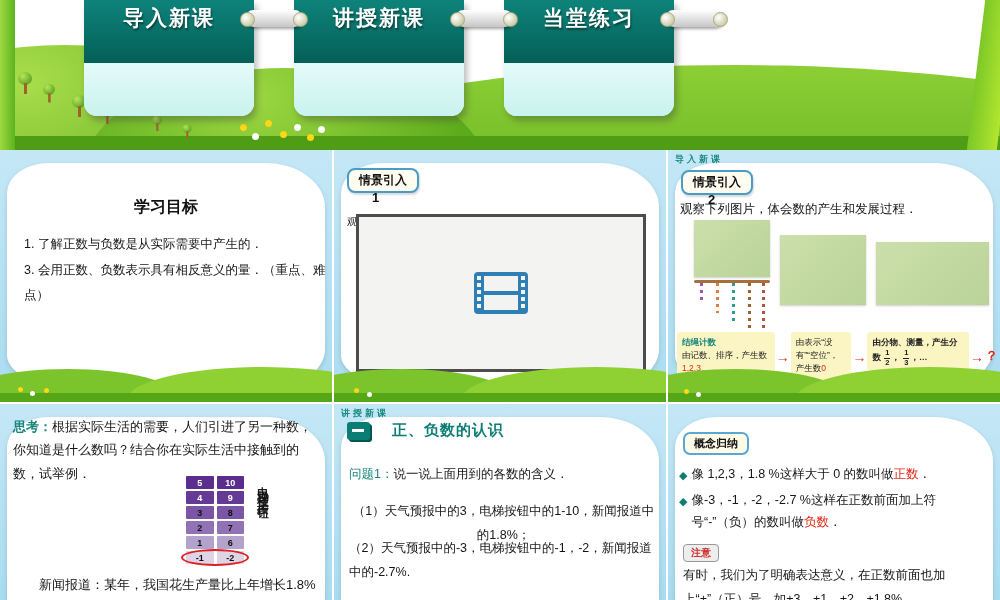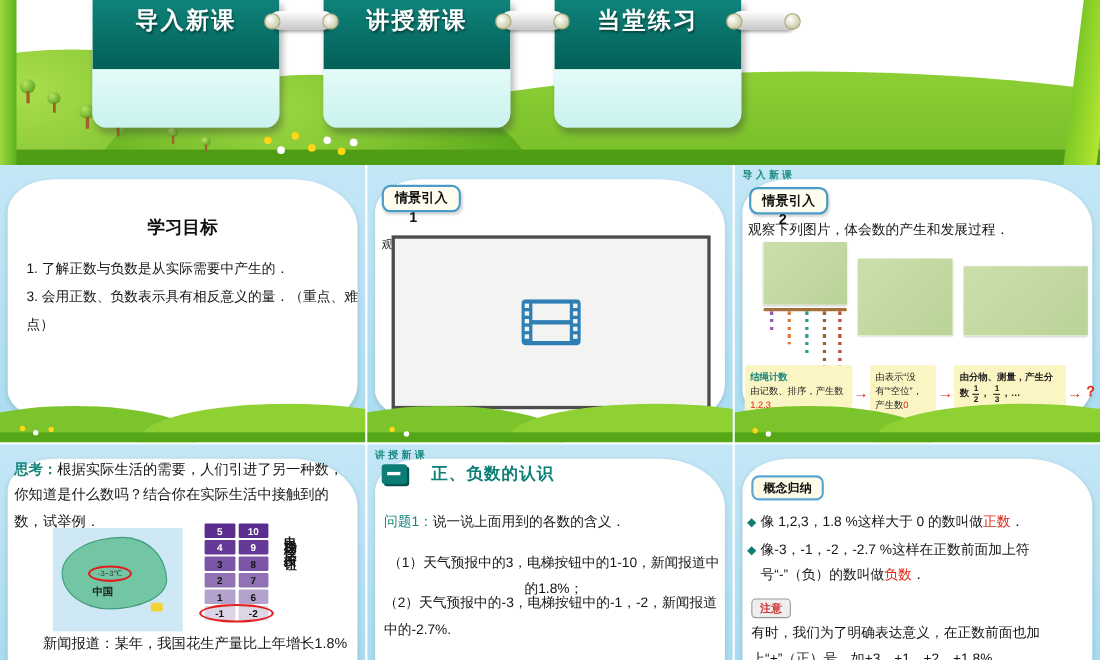--- a/index.html
+++ b/index.html
@@ -285,26 +285,20 @@
     <div class="t-dot fl-y" style="left:16px;bottom:8px;"></div>
     <div class="t-dot fl-w" style="left:28px;bottom:5px;"></div>
   </div>
 
   <div class="thumb row2">
     <div class="blob"></div>
     <div class="content">
       <div class="s4-think">
         <span class="teal" style="font-weight:bold;">思考：</span><span>根据实际生活的需要，人们引进了另一种数，你知道是什么数吗？结合你在实际生活中接触到的数，试举例．</span>
       </div>
-      <div class="map">
-        <div class="land"></div>
-        <div class="map-ellipse">-3~3℃</div>
-        <div class="map-country">中国</div>
-        <div class="map-patch"></div>
-      </div>
       <div class="elev">
         <div class="elev-row">
             <span class="ebtn e0">5</span>
             <span class="ebtn e0">10</span>
           </div>
         <div class="elev-row">
             <span class="ebtn e1">4</span>
             <span class="ebtn e1">9</span>
           </div>
         <div class="elev-row">

